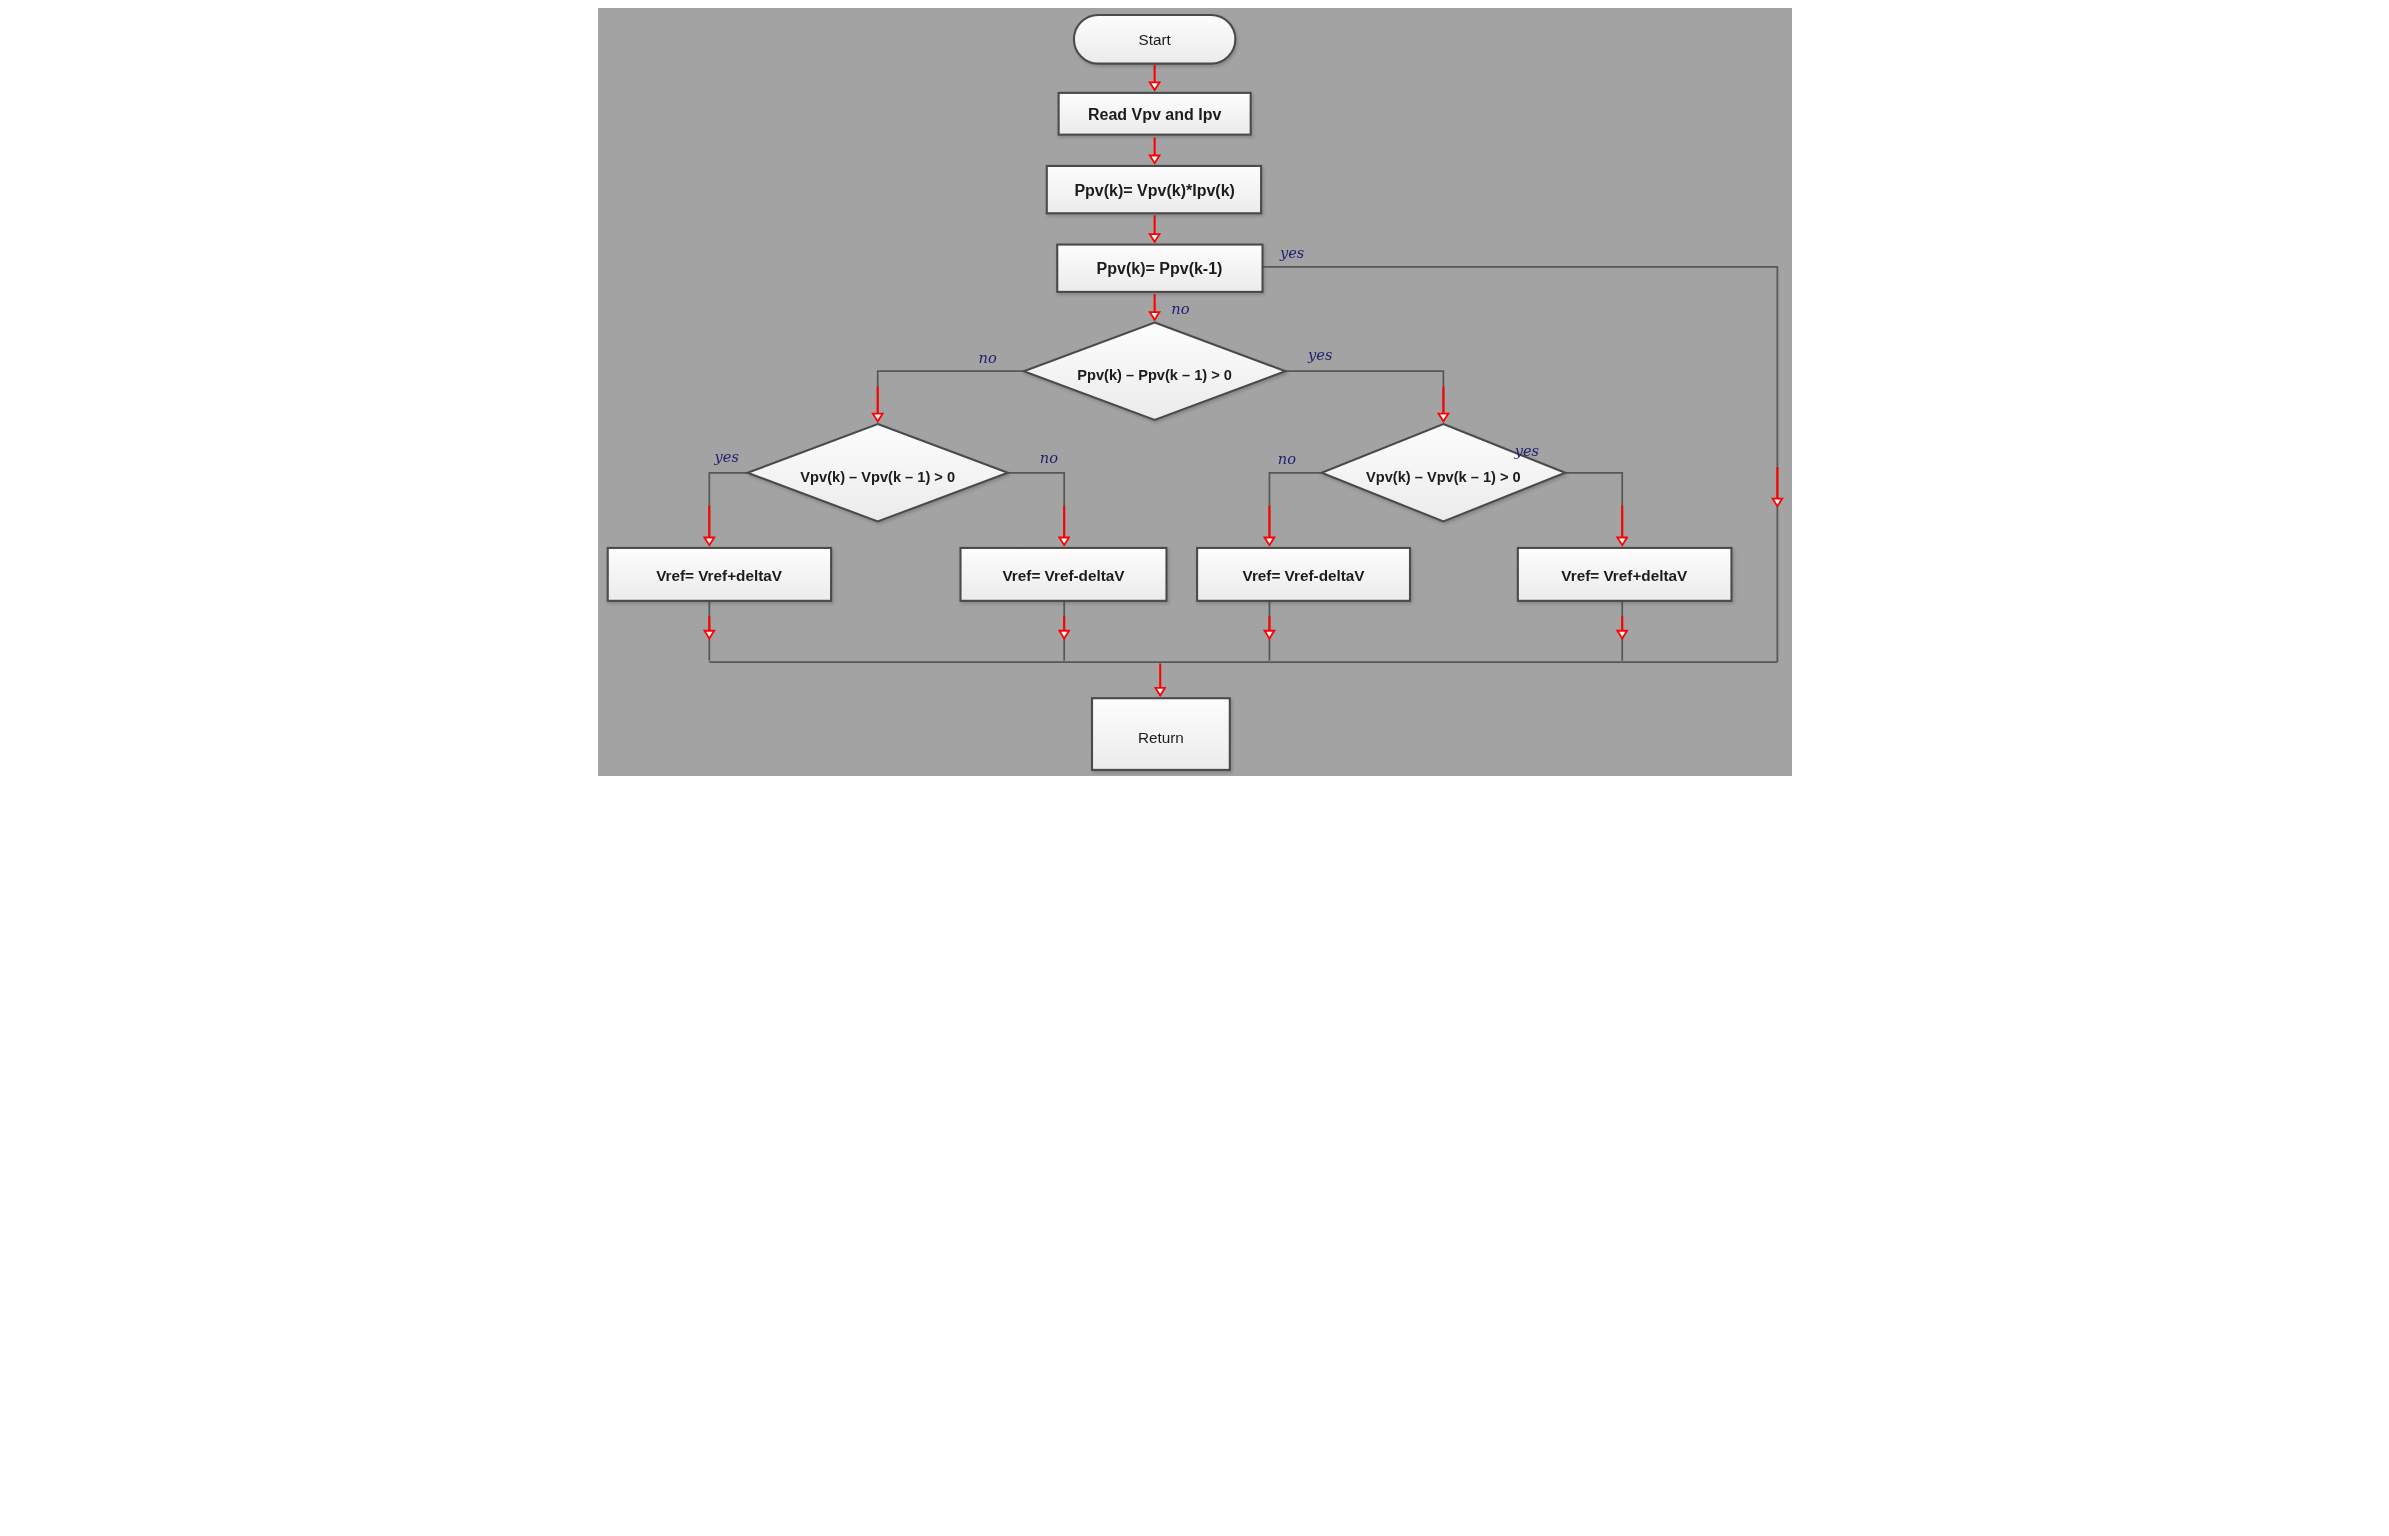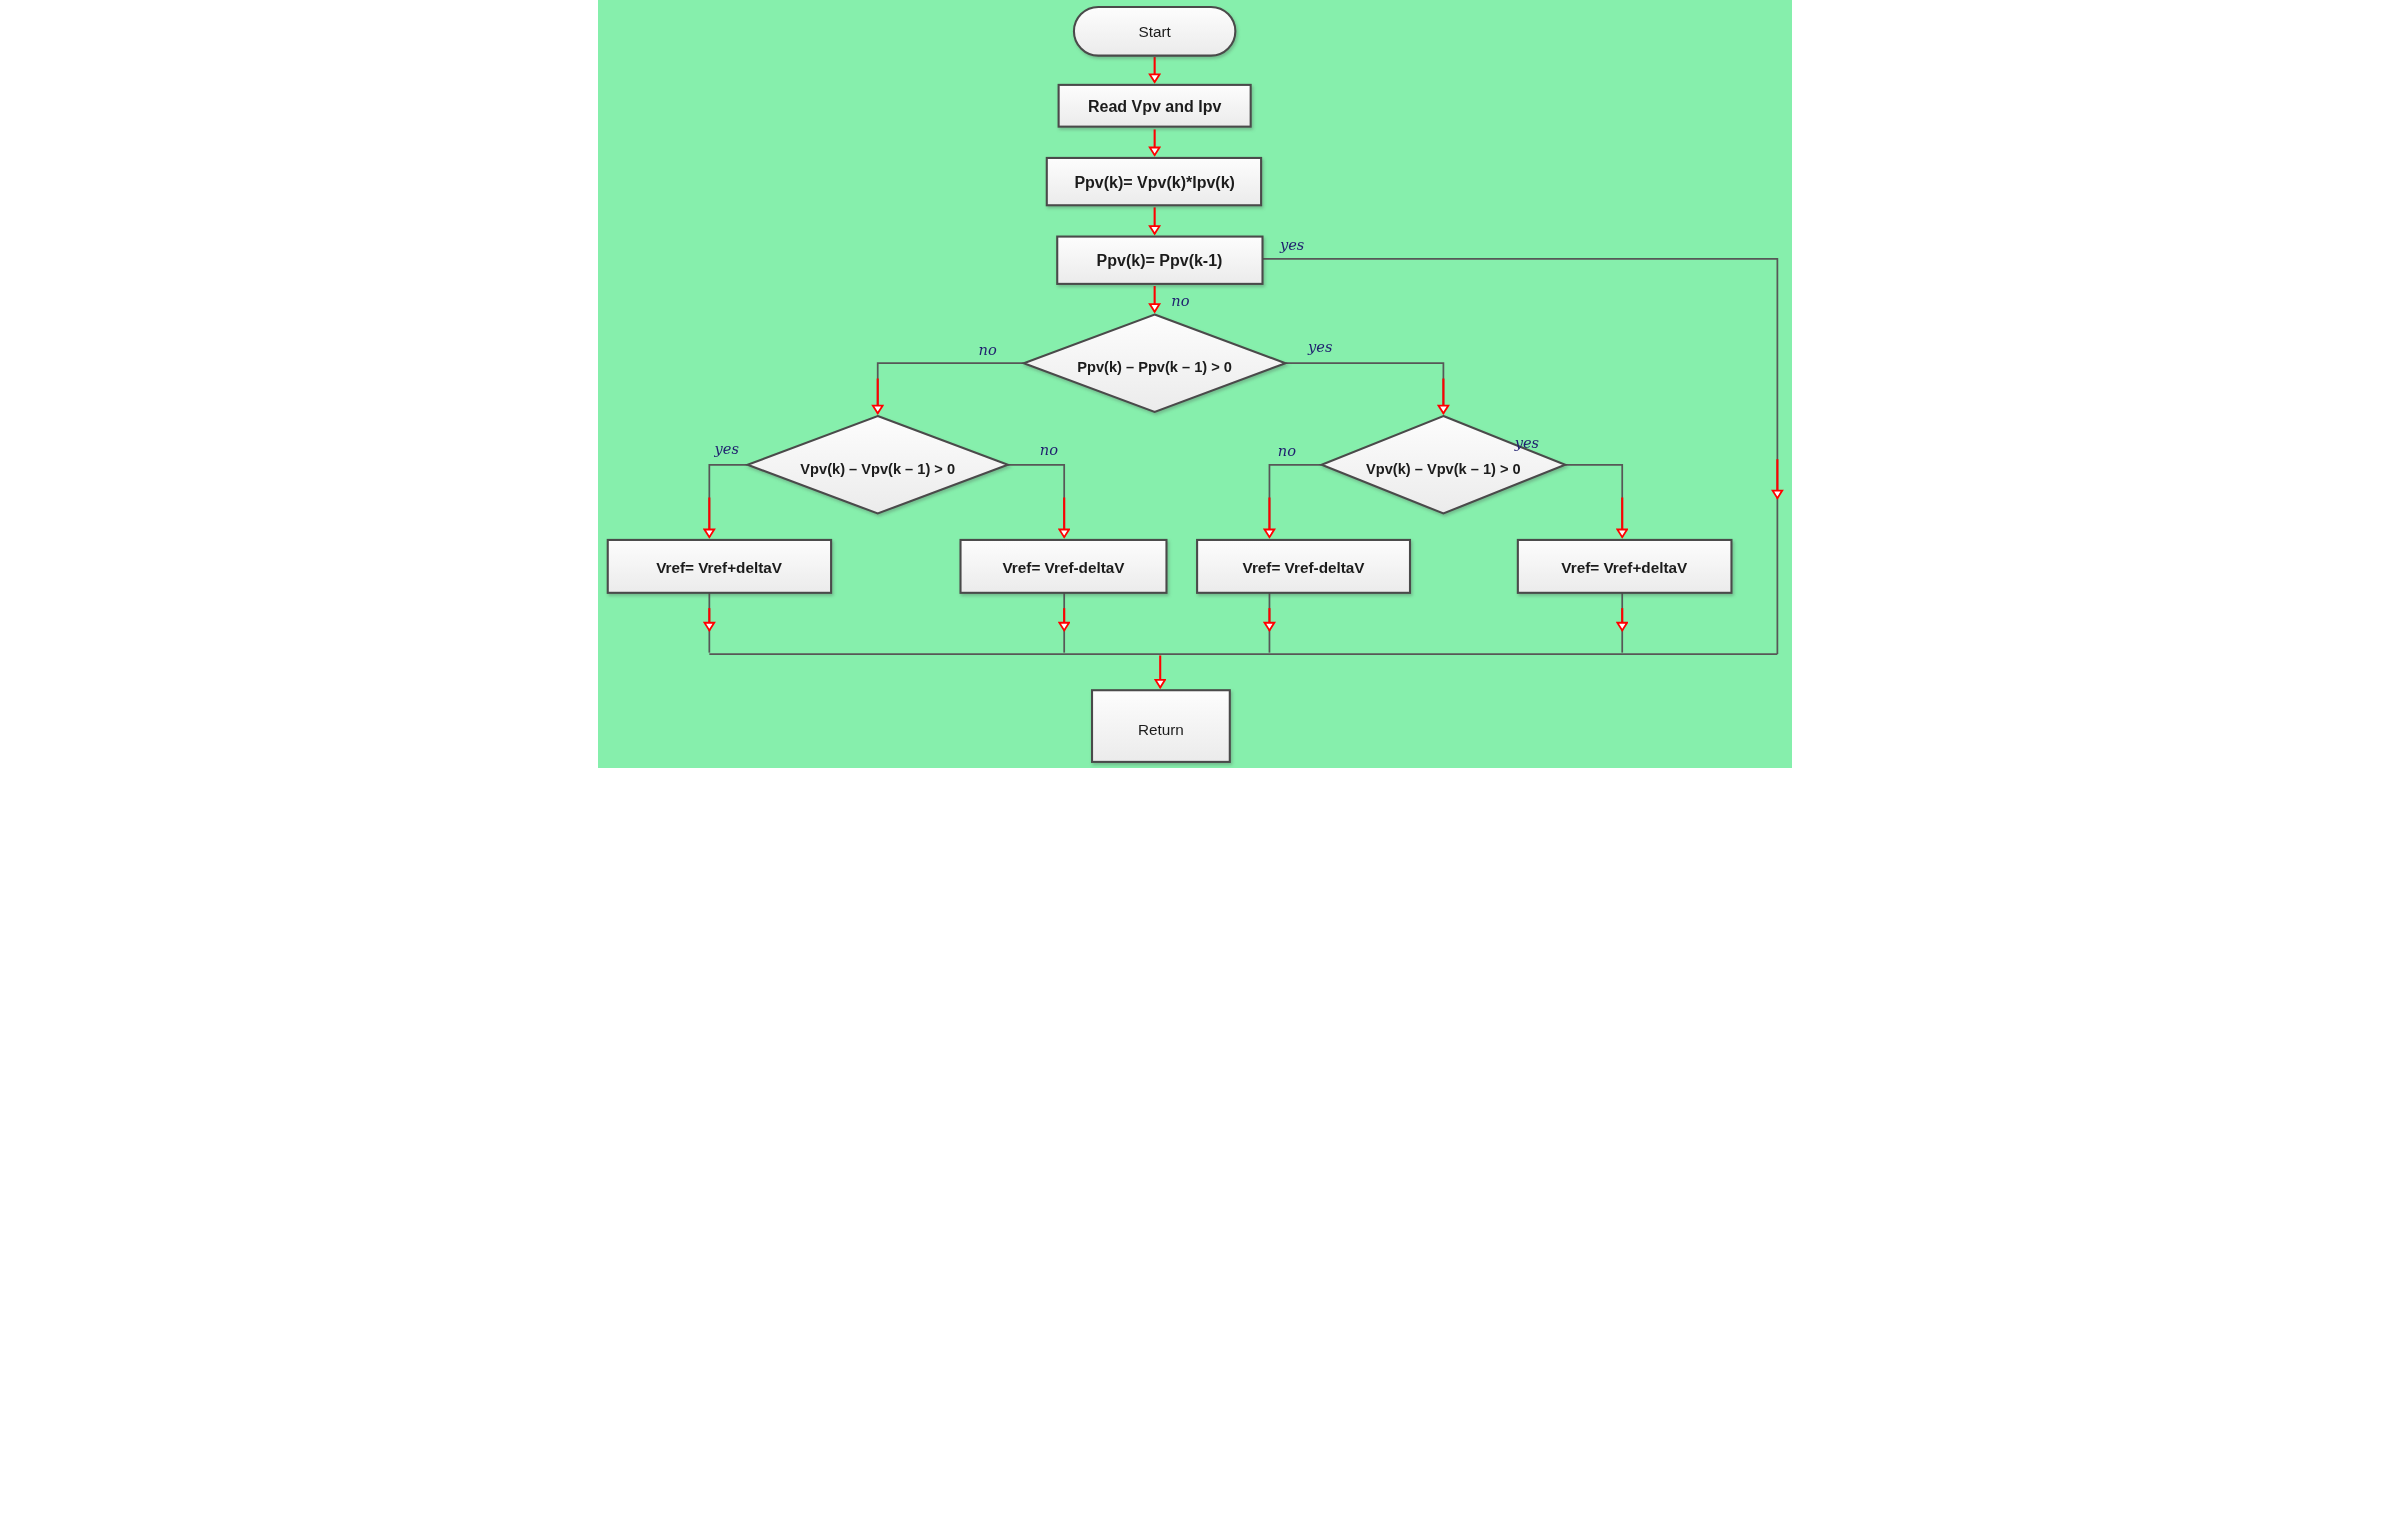--- a/index.html
+++ b/index.html
@@ -6,22 +6,22 @@
     --accent:#ff0000;
     --line-color:#575757;
     --shape-border:#4a4a4a;
     --label-color:#1f1f6e;
     --text-color:#1c1c1c;
   }
   html,body{margin:0;padding:0;background:#ffffff;}
   .stage{
     width:100%;
     max-width:1194px;
-    margin:0 auto;
-    background:#86efac;
+    margin:8px auto;
+    background:#a3a3a3;
   }
   svg{display:block;width:100%;height:auto;}
   .line{stroke:var(--line-color);stroke-width:2.5;fill:none;}
   .red{stroke:var(--accent);stroke-width:3;fill:none;}
   .shape{
     fill:url(#nodeGrad);
     stroke:var(--shape-border);
     stroke-width:3;
     filter:drop-shadow(2px 3px 2px rgba(70,70,70,0.30));
   }

